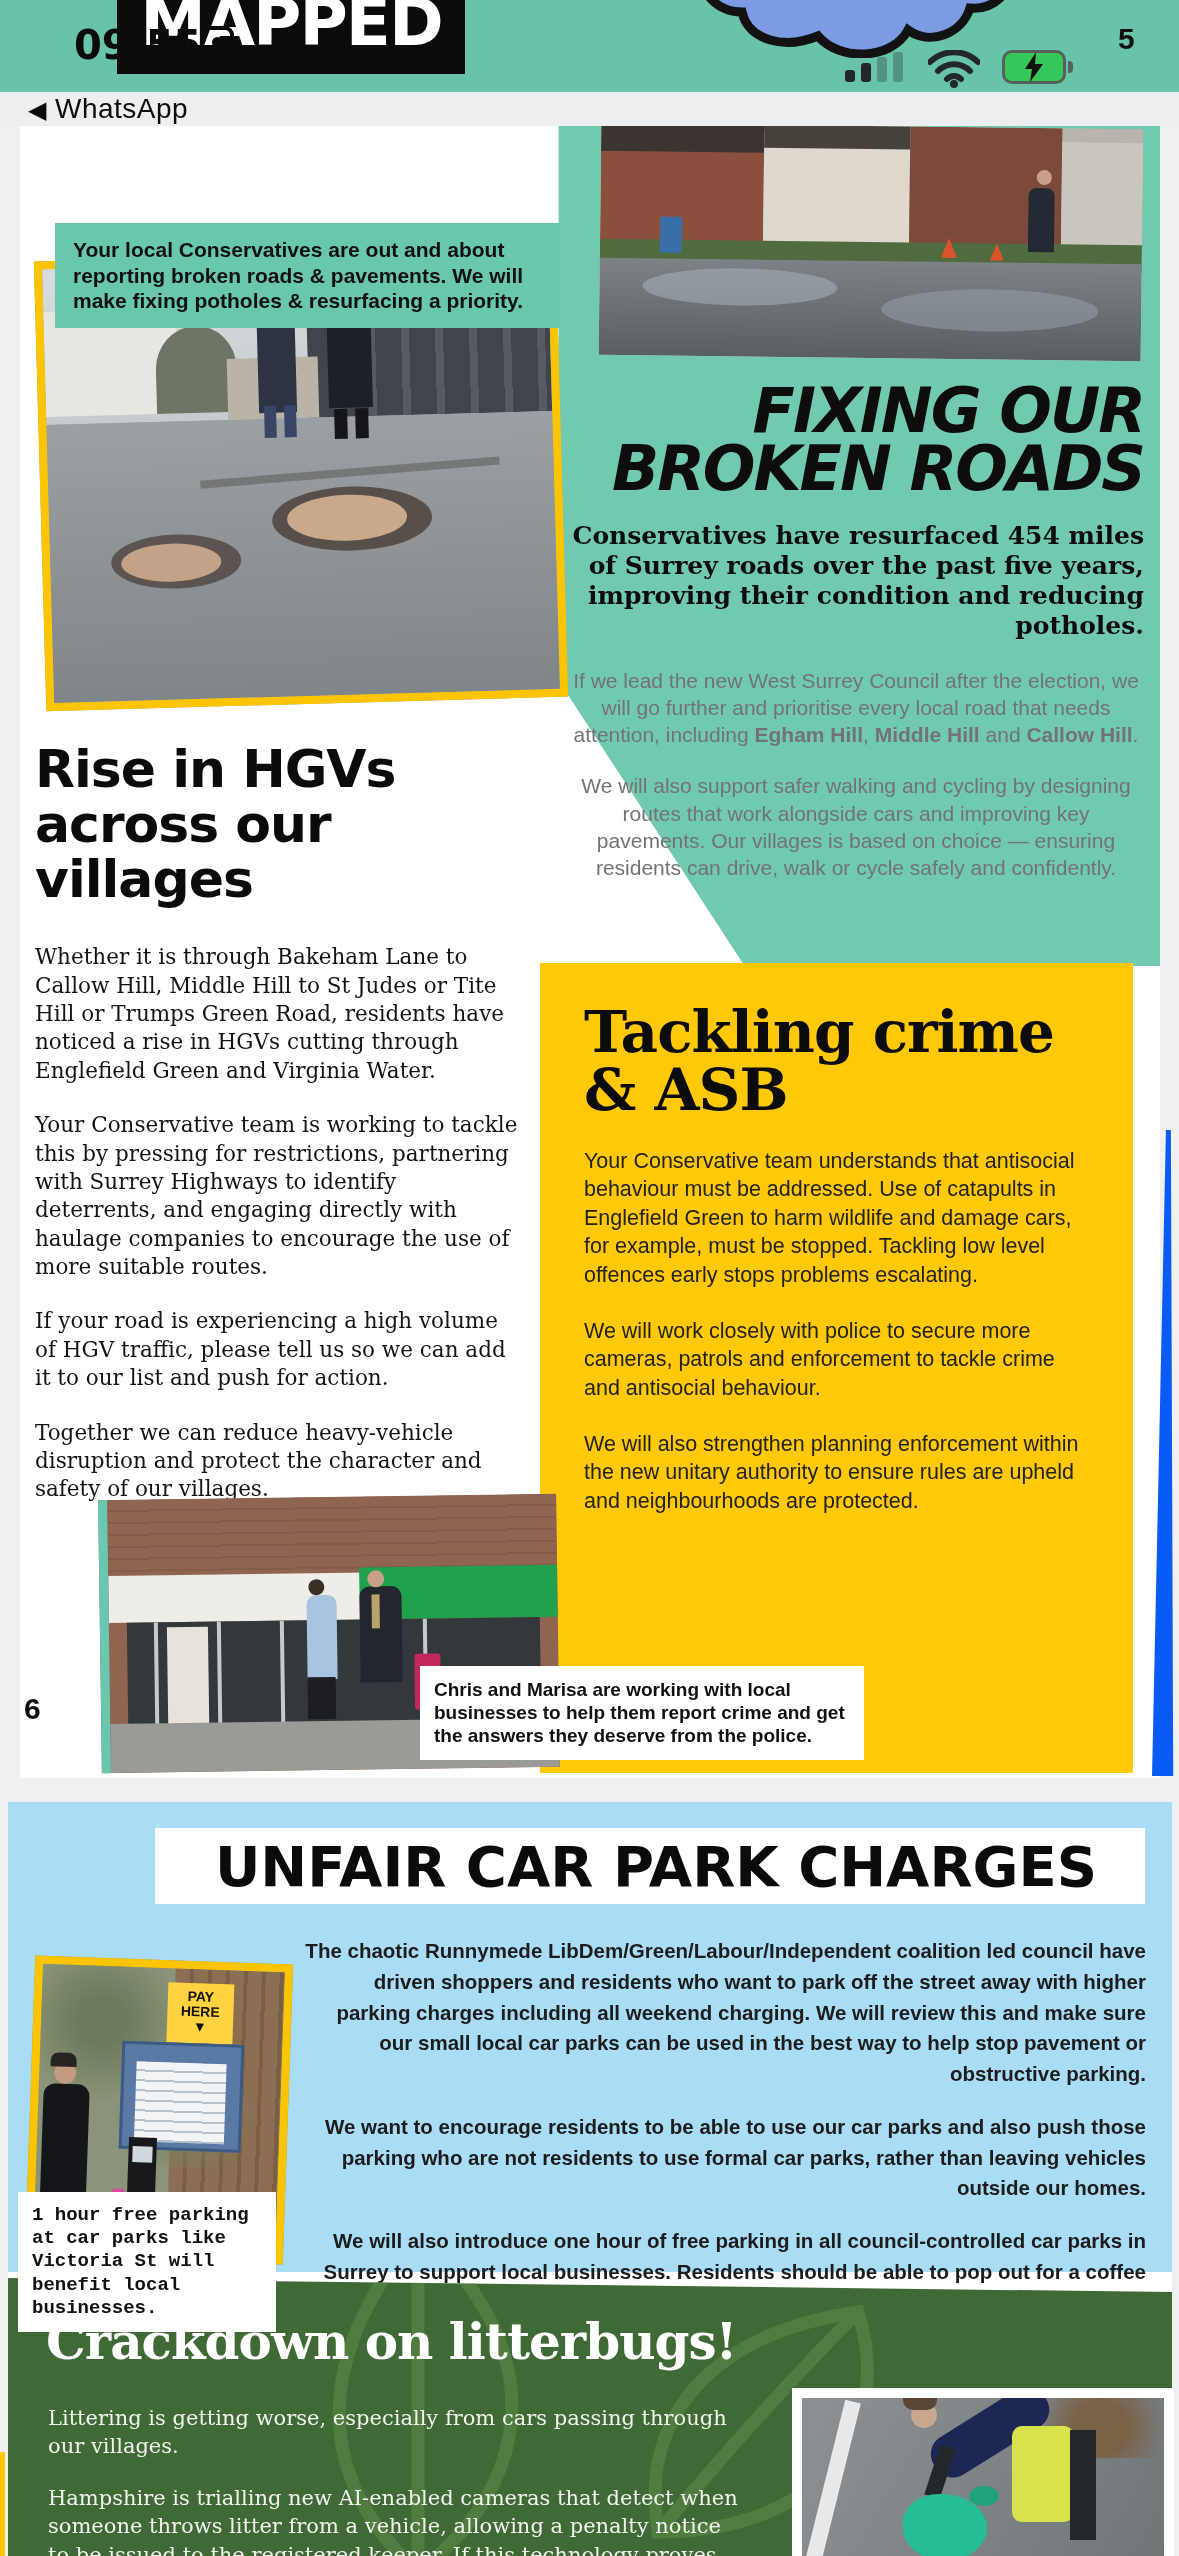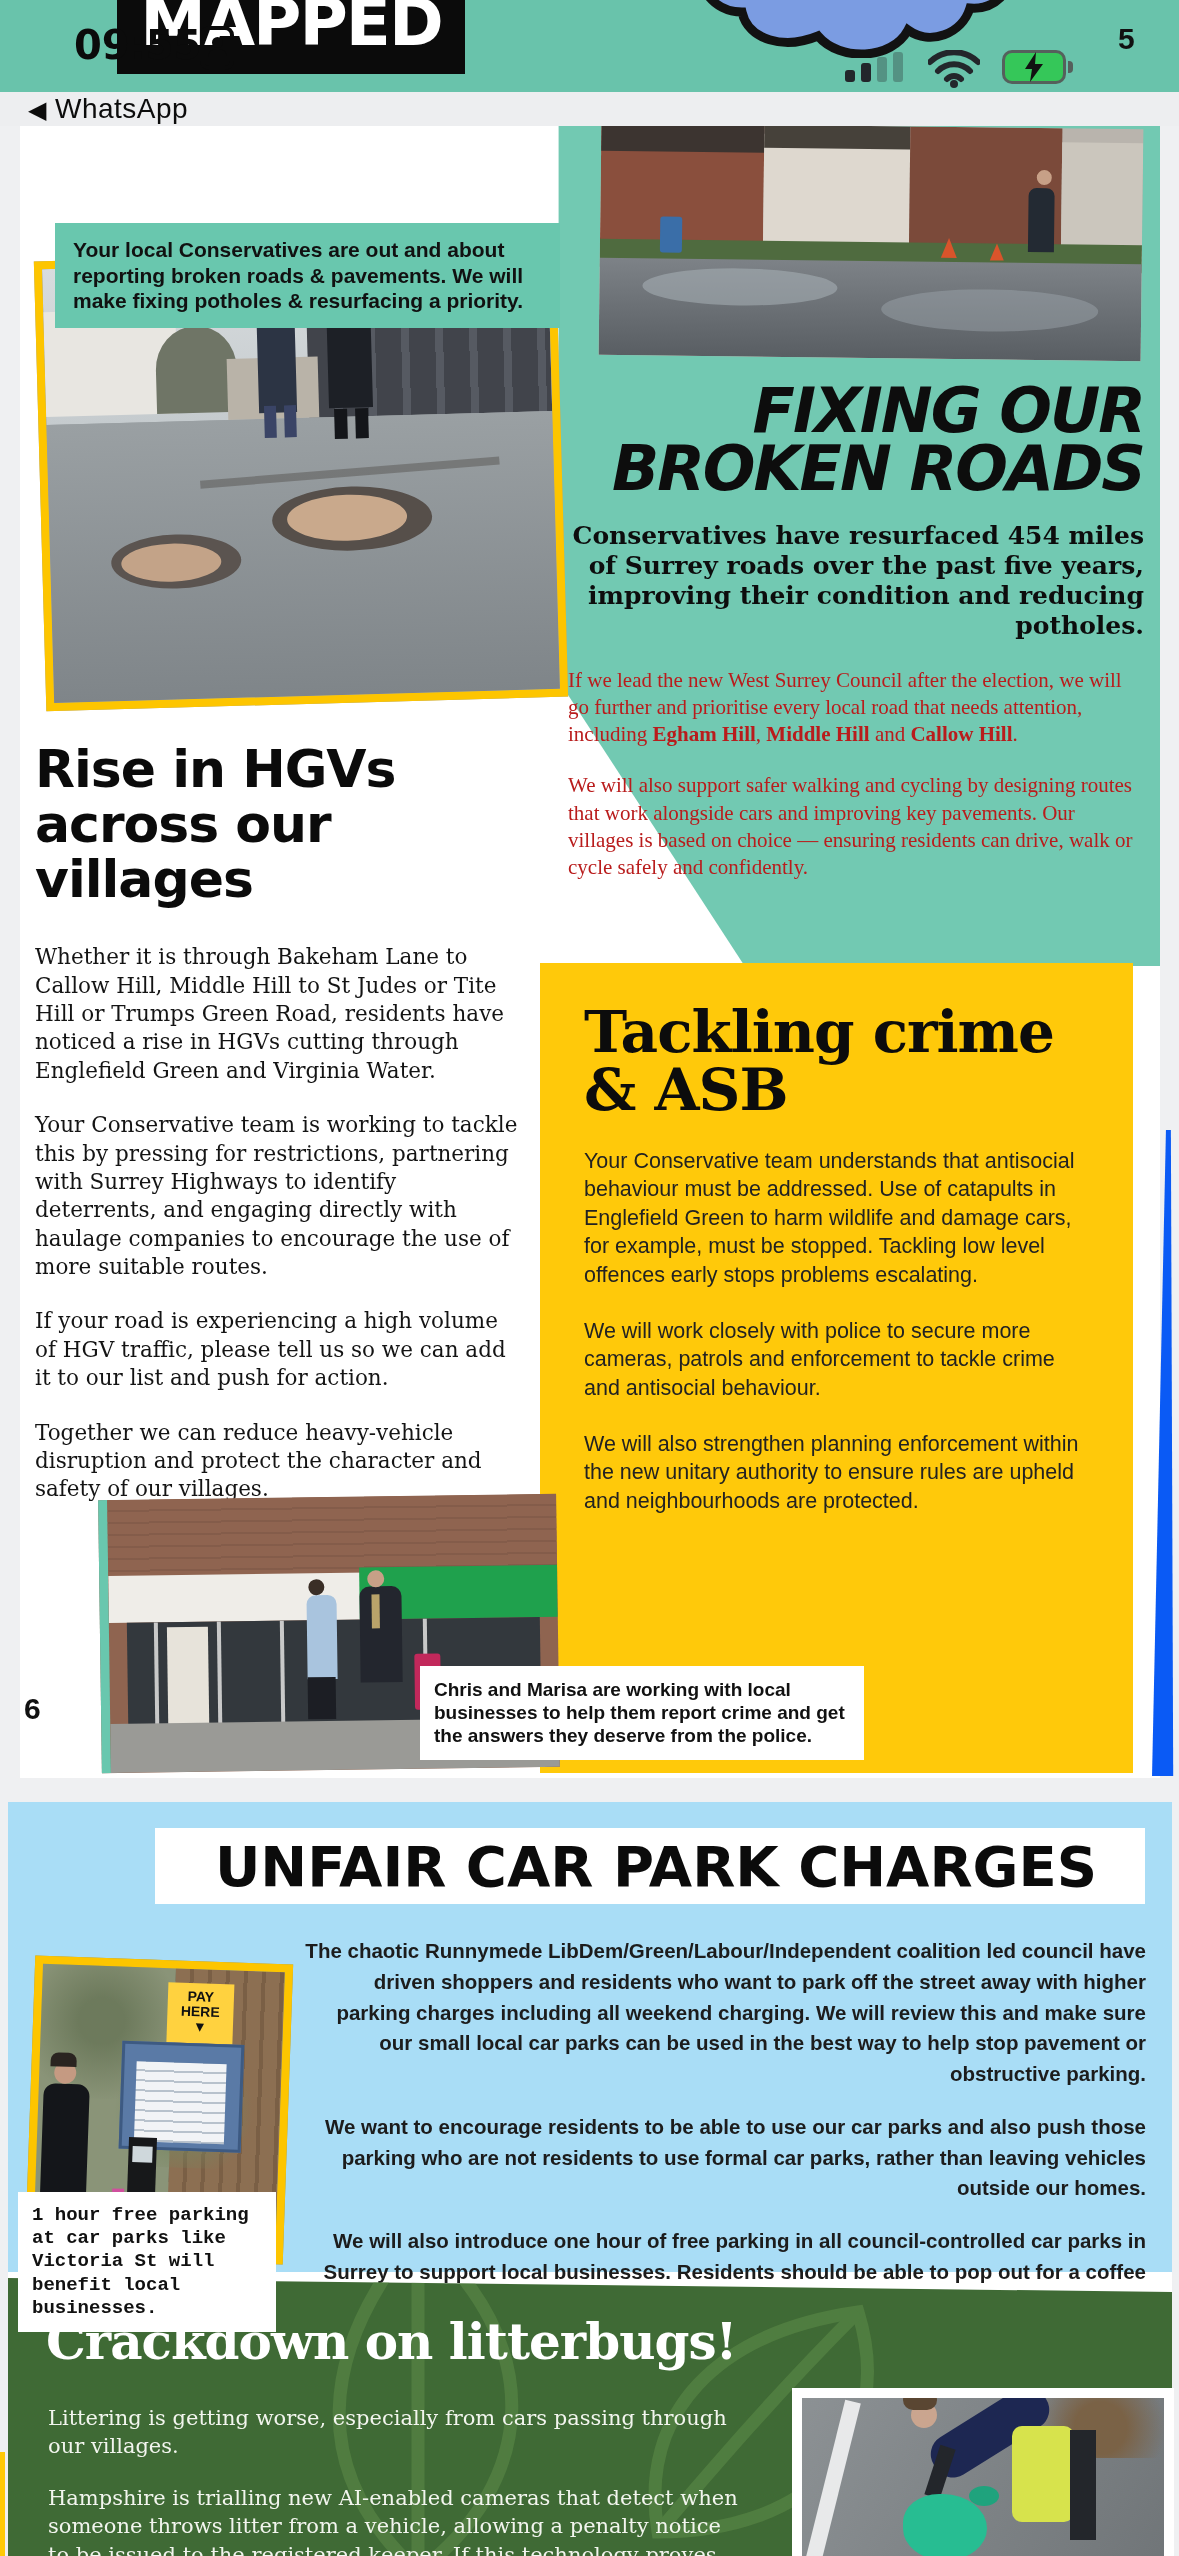--- a/index.html
+++ b/index.html
@@ -43,21 +43,21 @@
   .yellowsliver{left:0;top:2452px;width:5px;height:104px;background:#ffc907;}
 
   
   .cap{box-sizing:border-box;background:#ffffff;color:#111;font-weight:700;
        font-size:19px;line-height:1.22;padding:12px 14px;}
   .cap-teal{background:#69c7ae;font-size:21px;padding:14px 18px;}
 
   
   .fixhead{color:#0d0d0d;font-style:italic;font-size:62px;line-height:.94;text-align:right;letter-spacing:-2px;}
   .fixlead{color:#0d0d0d;font-family:"DejaVu Serif",serif;font-weight:700;font-size:25px;line-height:1.2;text-align:right;}
-  .fixpara{color:#b91c1c;font-family:Liberation Serif, serif;font-size:21px;line-height:1.3;text-align:left;}
+  .fixpara{color:#737373;font-family:Liberation Sans, sans-serif;font-size:21px;line-height:1.3;text-align:center;}
   .fixpara b{font-weight:700;}
   .hgvhead{color:#0b0b0b;font-size:52px;line-height:1.06;letter-spacing:-1px;}
   .bodyserif{color:#141414;font-family:"DejaVu Serif",serif;font-size:21.5px;line-height:1.32;}
   .bodyserif p{margin:0 0 26px 0;}
   .crimebox{background:#ffc90a;box-sizing:border-box;padding:40px 42px 0 44px;}
   .crimehead{color:#0c0c0c;font-family:"DejaVu Serif",serif;font-weight:700;font-size:58px;line-height:1.0;letter-spacing:-1px;}
   .crimelead{color:#0c0c0c;font-weight:700;font-size:23px;line-height:1.32;margin-top:34px;}
   .crimepara{color:#222;font-size:21.5px;line-height:1.32;margin-top:28px;}
   .carparkhead{background:#fff;color:#0b0b0b;font-size:56px;letter-spacing:0px;display:flex;align-items:center;justify-content:center;padding-left:12px;}
   .carparkbody{color:#1c1c1c;font-weight:700;font-size:20.5px;line-height:1.5;text-align:right;font-family:"Liberation Sans",sans-serif;}

